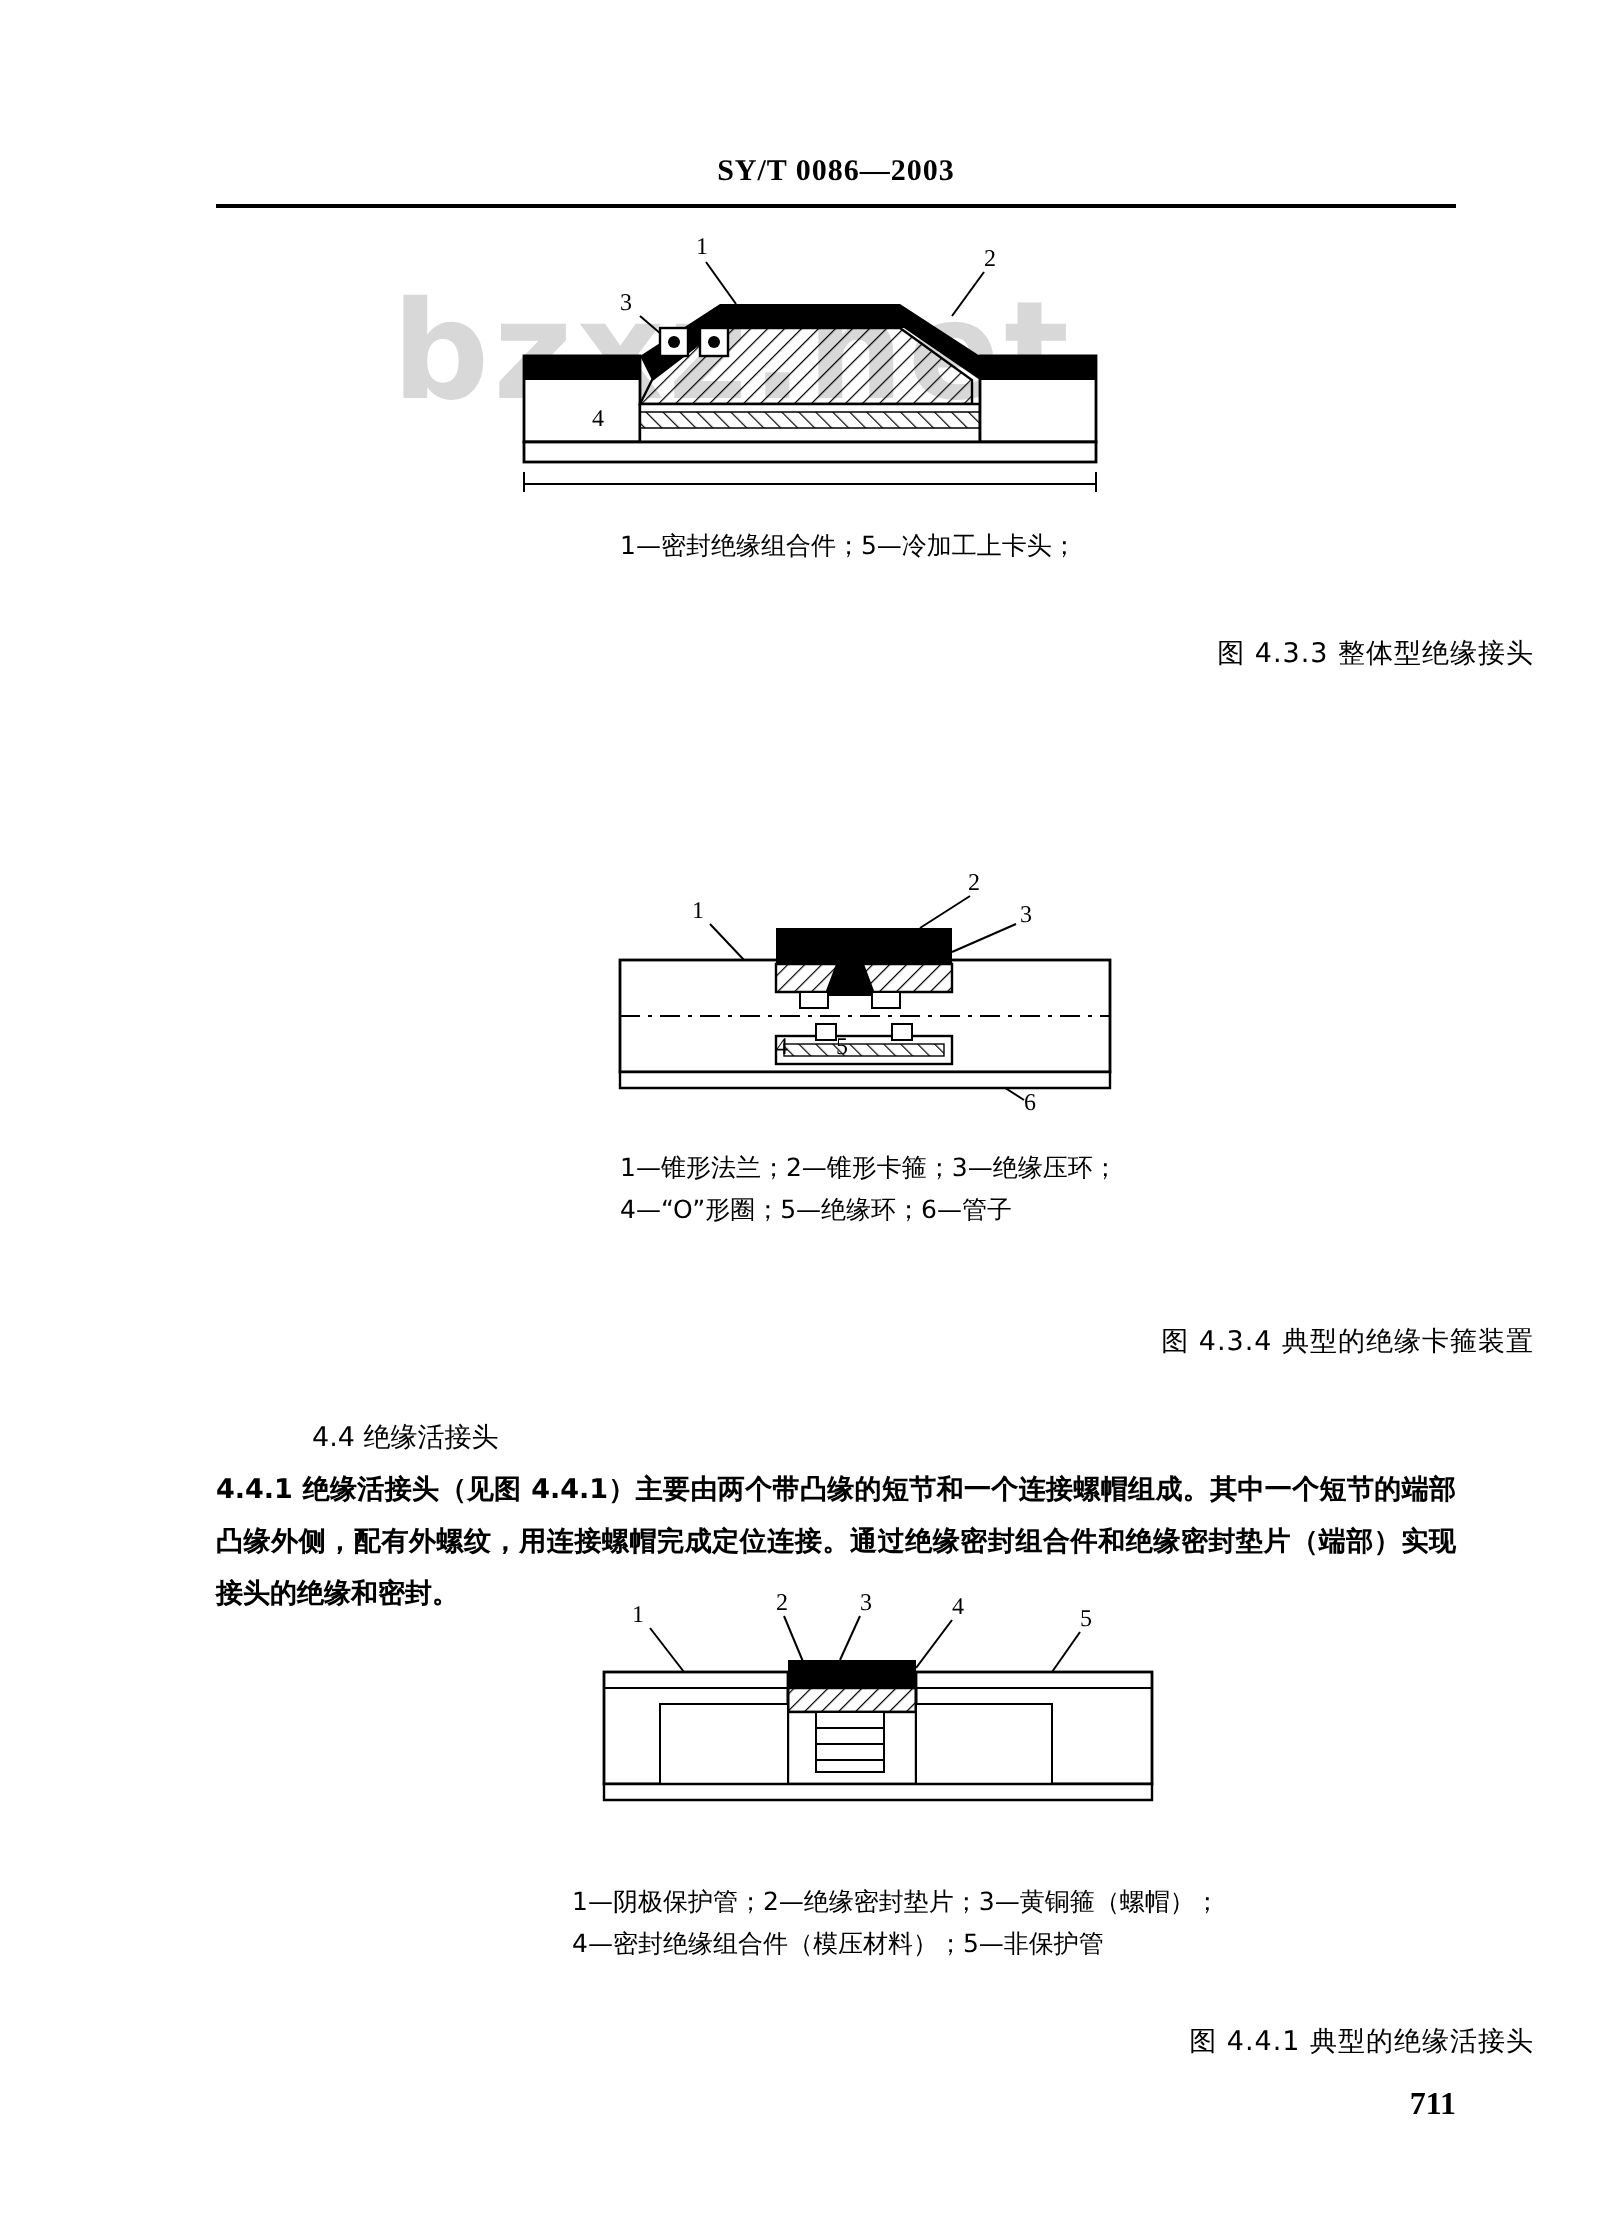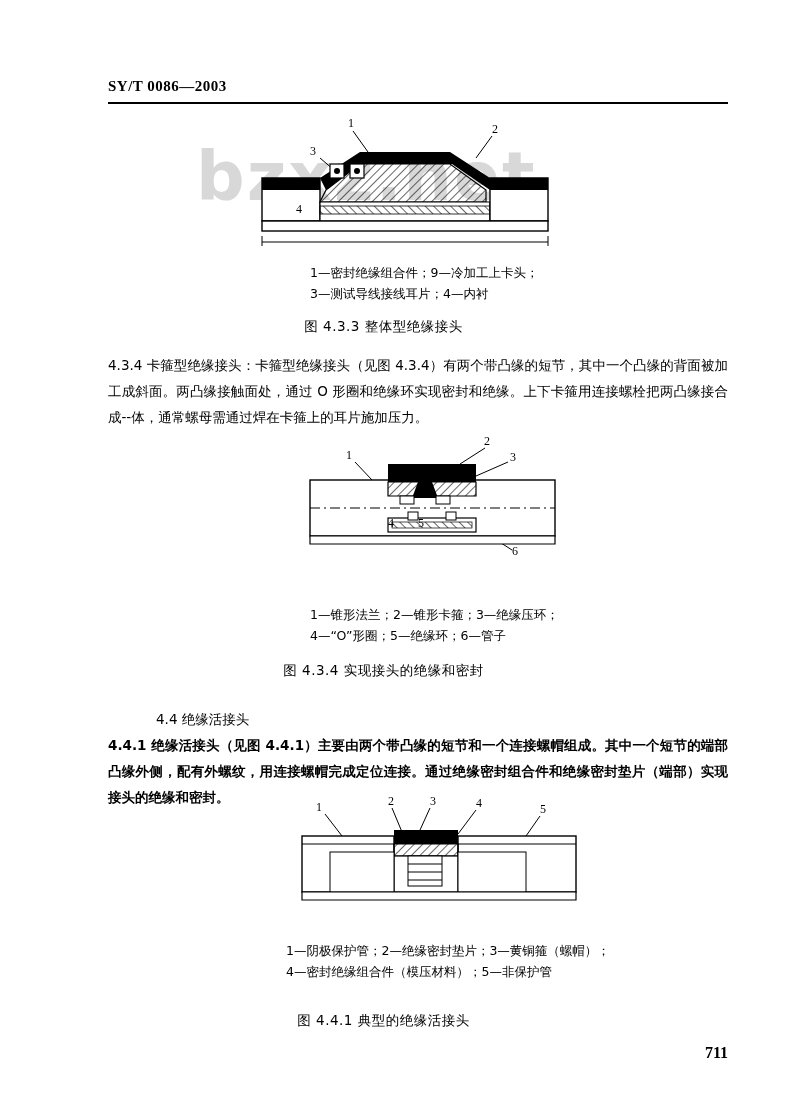--- a/index.html
+++ b/index.html
@@ -20,21 +20,21 @@
     left: 0; top: 0;
     width: 800px; height: 1110px;
     background: #fff;
   }
   
   .header {
     position: absolute;
     left: 108px;
     top: 78px;
     width: 620px;
-    text-align: left;
+    text-align: center;
     font-size: 15px;
     letter-spacing: 0.5px;
     font-family: "Liberation Serif", serif;
     font-weight: bold;
     padding-bottom: 4px;
   }
   .header-rule {
     position: absolute;
     left: 108px;
     top: 102px;
@@ -71,21 +71,21 @@
     font-size: 13.5px;
     line-height: 26px;
     font-family: "DejaVu Sans", sans-serif;
     color: #000;
     text-align: justify;
   }
   .fig-caption {
     position: absolute;
     width: 767px;
     left: 0;
-    text-align: center;
+    text-align: right;
     font-size: 13.5px;
     font-family: "DejaVu Sans", sans-serif;
     letter-spacing: 0.5px;
   }
   .legend {
     position: absolute;
     font-size: 12.5px;
     line-height: 21px;
     font-family: "DejaVu Sans", sans-serif;
   }
@@ -146,27 +146,25 @@
       <line x1="2" y1="118" x2="2" y2="128" stroke="#000" stroke-width="1"></line>
       <line x1="288" y1="118" x2="288" y2="128" stroke="#000" stroke-width="1"></line>
     </svg>
     <div class="num-label" style="left:88px; top:-2px;">1</div>
     <div class="num-label" style="left:232px; top:4px;">2</div>
     <div class="num-label" style="left:50px; top:26px;">3</div>
     <div class="num-label" style="left:36px; top:84px;">4</div>
   </div>
 
   <div class="legend" style="left:310px; top:262px;">
-    <div>1—密封绝缘组合件；9—冷加工上卡头；</div>
-    <div>3—测试导线接线耳片；4—内衬</div>
+    <div>1—密封绝缘组合件；5—冷加工上卡头；</div>
   </div>
 
   <div class="fig-caption" style="top:318px;">图 4.3.3    整体型绝缘接头</div>
 
-  <div class="body-text" style="left:108px; top:352px; width:620px; text-indent:0;">4.3.4    卡箍型绝缘接头：卡箍型绝缘接头（见图 4.3.4）有两个带凸缘的短节，其中一个凸缘的背面被加工成斜面。两凸缘接触面处，通过 O 形圈和绝缘环实现密封和绝缘。上下卡箍用连接螺栓把两凸缘接合成--体，通常螺母需通过焊在卡箍上的耳片施加压力。</div>
 
   <div class="figwrap" style="left:300px; top:440px;">
     <svg width="290" height="135" viewBox="0 0 290 135">
       <defs>
         <pattern id="hatchC" patternUnits="userSpaceOnUse" width="6" height="6" patternTransform="rotate(45)">
           <line x1="0" y1="0" x2="0" y2="6" stroke="#000" stroke-width="1.2"></line>
         </pattern>
         <pattern id="hatchD" patternUnits="userSpaceOnUse" width="6" height="6" patternTransform="rotate(-45)">
           <line x1="0" y1="0" x2="0" y2="6" stroke="#000" stroke-width="1.2"></line>
         </pattern>
@@ -199,26 +197,26 @@
       <path d="M10,96 L255,96 L255,104 L10,104 Z" fill="#fff" stroke="#000" stroke-width="1.2"></path>
     </svg>
     <div class="num-label" style="left:46px; top:8px;">1</div>
     <div class="num-label" style="left:184px; top:-6px;">2</div>
     <div class="num-label" style="left:210px; top:10px;">3</div>
     <div class="num-label" style="left:88px; top:76px;">4</div>
     <div class="num-label" style="left:118px; top:76px;">5</div>
     <div class="num-label" style="left:212px; top:104px;">6</div>
   </div>
 
-  <div class="legend" style="left:310px; top:604px;">
+  <div class="legend" style="left:310px; top:573px;">
     <div>1—锥形法兰；2—锥形卡箍；3—绝缘压环；</div>
     <div>4—“O”形圈；5—绝缘环；6—管子</div>
   </div>
 
-  <div class="fig-caption" style="top:662px;">图 4.3.4    实现接头的绝缘和密封</div>
+  <div class="fig-caption" style="top:662px;">图 4.3.4    典型的绝缘卡箍装置</div>
 
   <div class="body-text" style="left:108px; top:706px; width:620px;margin-left:48px;">4.4    绝缘活接头</div>
 
   <div class="body-text" style="left:108px; top:732px; width:620px;font-weight:bold;">4.4.1    绝缘活接头（见图 4.4.1）主要由两个带凸缘的短节和一个连接螺帽组成。其中一个短节的端部凸缘外侧，配有外螺纹，用连接螺帽完成定位连接。通过绝缘密封组合件和绝缘密封垫片（端部）实现接头的绝缘和密封。</div>
 
   <div class="figwrap" style="left:290px; top:798px;">
     <svg width="300" height="140" viewBox="0 0 300 140">
       <defs>
         <pattern id="hatchE" patternUnits="userSpaceOnUse" width="6" height="6" patternTransform="rotate(45)">
           <line x1="0" y1="0" x2="0" y2="6" stroke="#000" stroke-width="1.2"></line>

